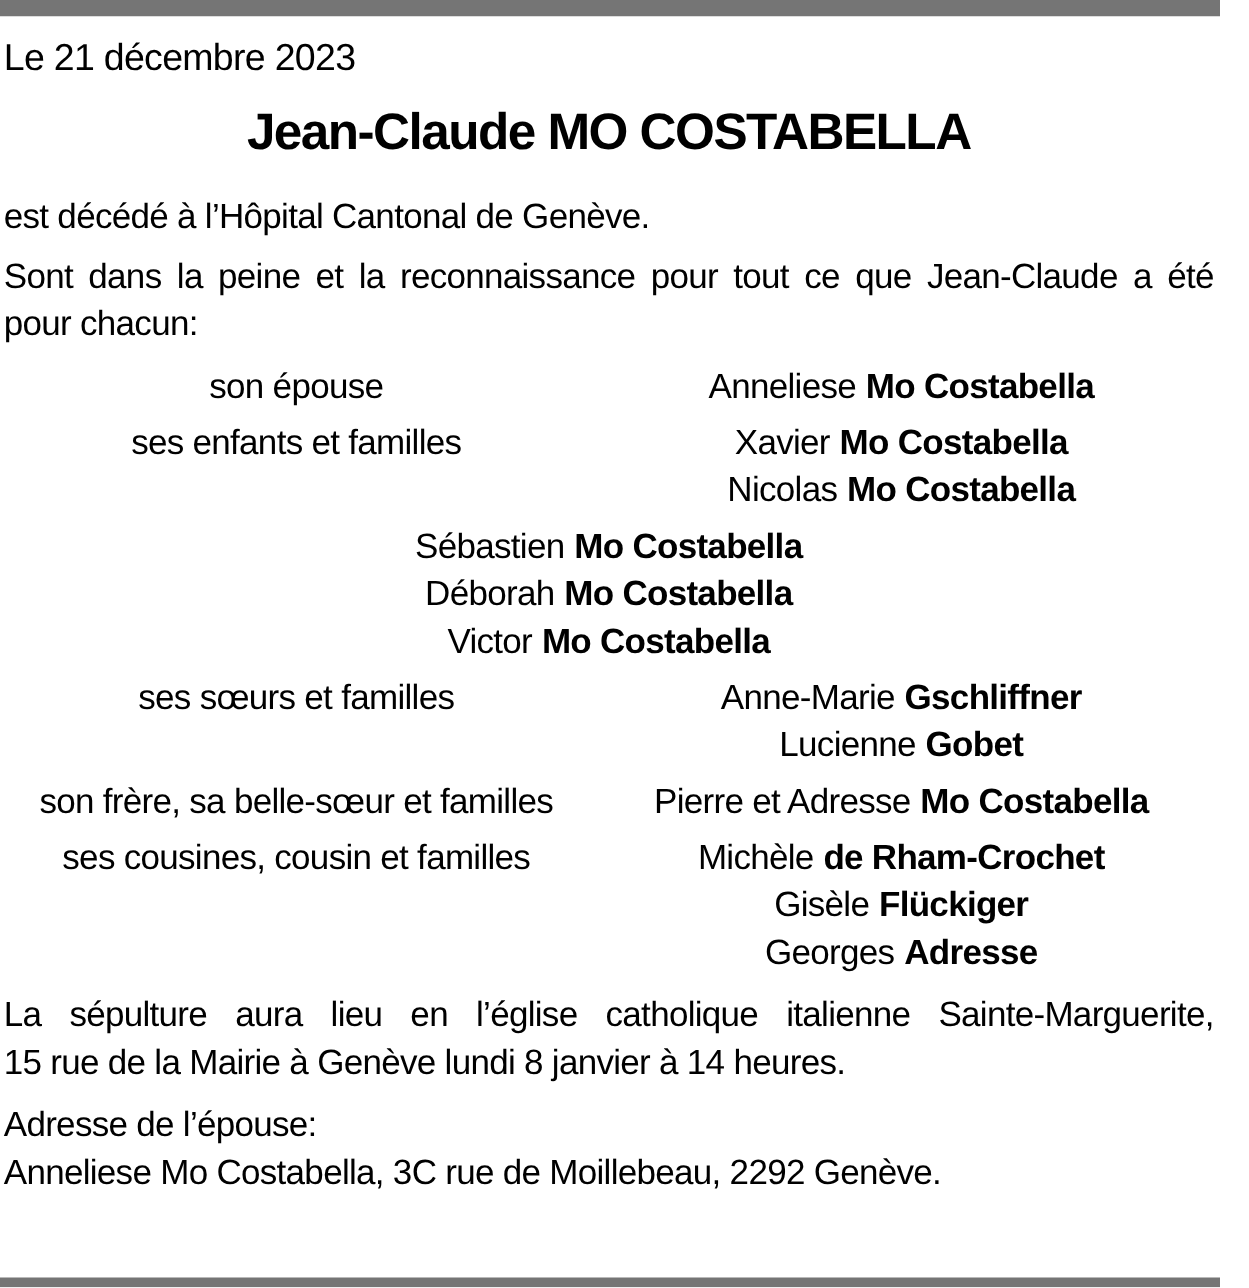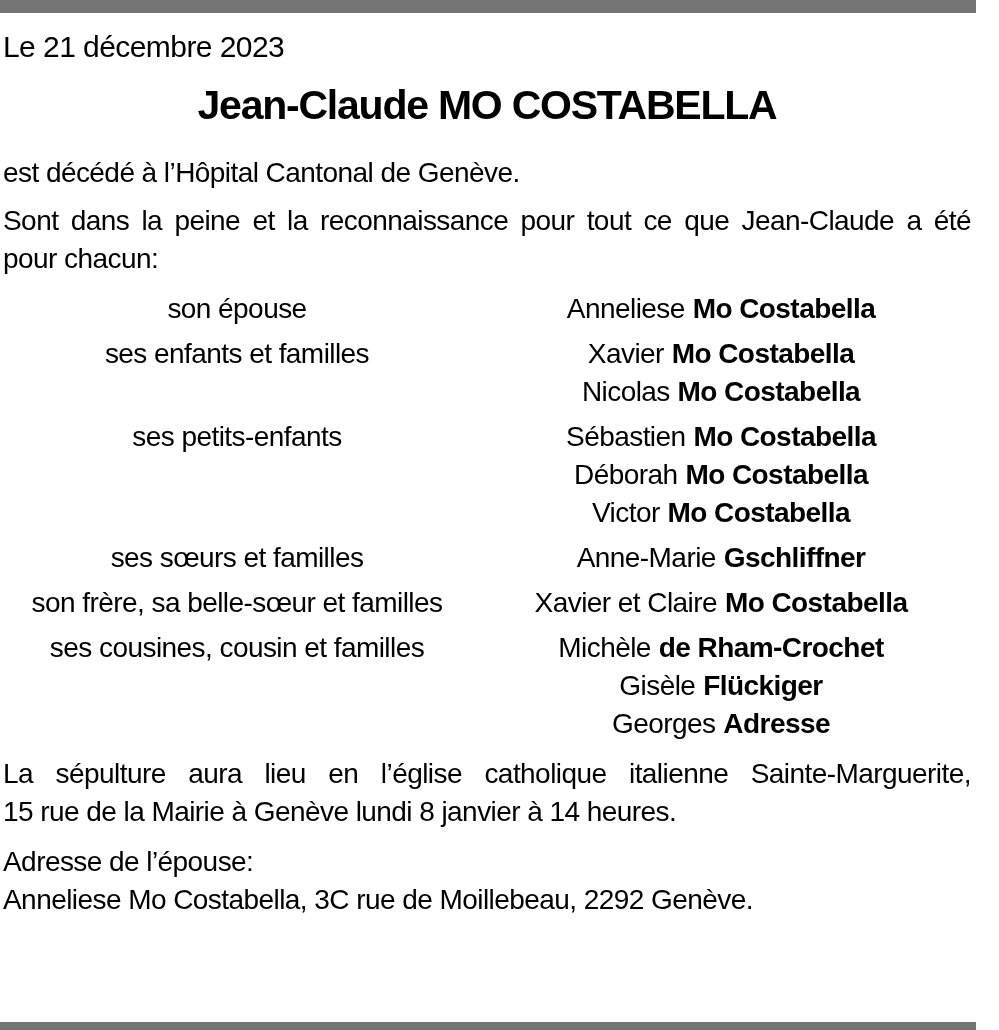--- a/index.html
+++ b/index.html
@@ -101,39 +101,39 @@
 
       <div class="family-row">
         <div class="relation">ses enfants et familles</div>
         <div class="names">
           <div class="name-line"><span class="given">Xavier</span><span class="family-name">Mo Costabella</span></div>
           <div class="name-line"><span class="given">Nicolas</span><span class="family-name">Mo Costabella</span></div>
         </div>
       </div>
 
       <div class="family-row">
-        <div class="relation">ses petits-enfants</div>
         <div class="names">
           <div class="name-line"><span class="given">Sébastien</span><span class="family-name">Mo Costabella</span></div>
           <div class="name-line"><span class="given">Déborah</span><span class="family-name">Mo Costabella</span></div>
           <div class="name-line"><span class="given">Victor</span><span class="family-name">Mo Costabella</span></div>
         </div>
       </div>
 
       <div class="family-row">
         <div class="relation">ses sœurs et familles</div>
         <div class="names">
           <div class="name-line"><span class="given">Anne-Marie</span><span class="family-name">Gschliffner</span></div>
+          <div class="name-line"><span class="given">Lucienne</span><span class="family-name">Gobet</span></div>
         </div>
       </div>
 
       <div class="family-row">
         <div class="relation">son frère, sa belle-sœur et familles</div>
         <div class="names">
-          <div class="name-line"><span class="given">Xavier et Claire</span><span class="family-name">Mo Costabella</span></div>
+          <div class="name-line"><span class="given">Pierre et Adresse</span><span class="family-name">Mo Costabella</span></div>
         </div>
       </div>
 
       <div class="family-row">
         <div class="relation">ses cousines, cousin et familles</div>
         <div class="names">
           <div class="name-line"><span class="given">Michèle</span><span class="family-name">de Rham-Crochet</span></div>
           <div class="name-line"><span class="given">Gisèle</span><span class="family-name">Flückiger</span></div>
           <div class="name-line"><span class="given">Georges</span><span class="family-name">Adresse</span></div>
         </div>

